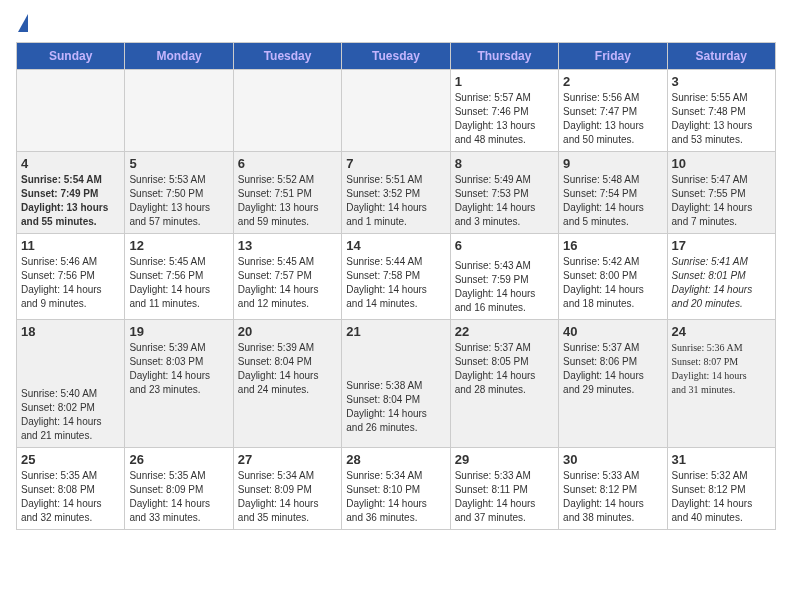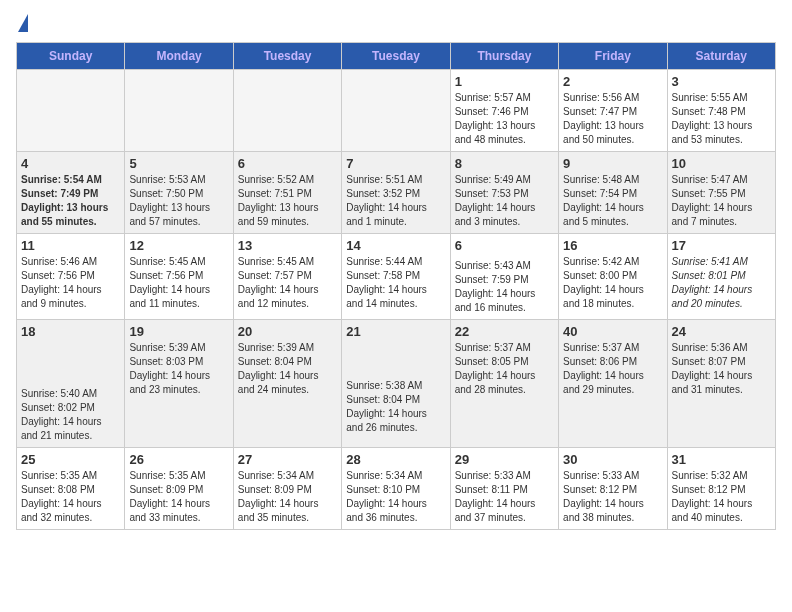--- a/index.html
+++ b/index.html
@@ -293,21 +293,21 @@
         </td>
         <td>
           <div class="day-number">40</div>
           <div class="day-info" style="white-space: pre-line;">Sunrise: 5:37 AM
 Sunset: 8:06 PM
 Daylight: 14 hours
 and 29 minutes.</div>
         </td>
         <td>
           <div class="day-number">24</div>
-          <div class="day-info" style="white-space: pre-line;">Sunrise: 5:36 AM
+          <div class="day-info" style="white-space: pre-line; font-family: Liberation Serif, serif;">Sunrise: 5:36 AM
 Sunset: 8:07 PM
 Daylight: 14 hours
 and 31 minutes.</div>
         </td>
       </tr>
       <tr>
         <td>
           <div class="day-number">25</div>
           <div class="day-info" style="white-space: pre-line;">Sunrise: 5:35 AM
 Sunset: 8:08 PM

